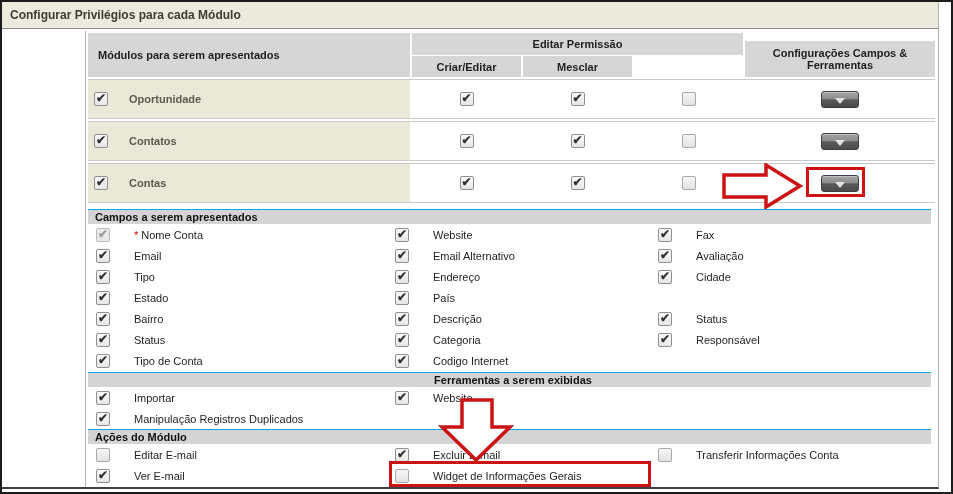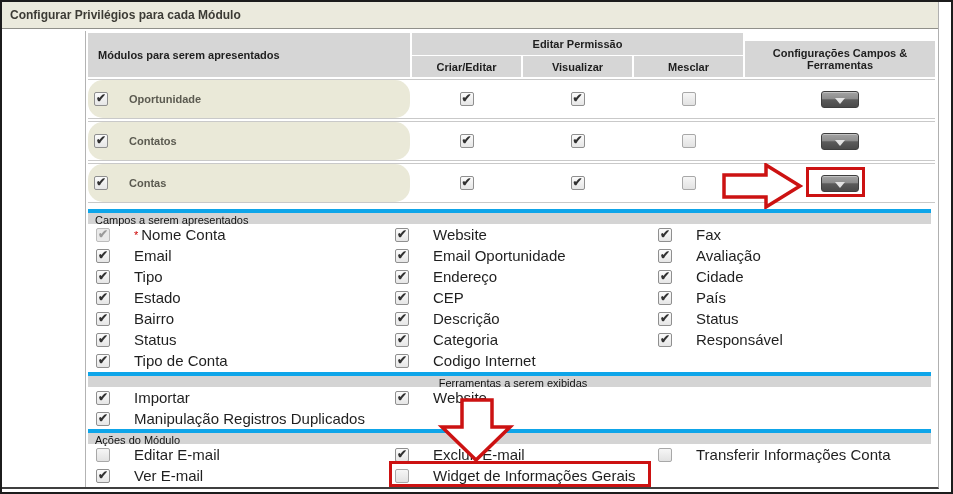--- a/index.html
+++ b/index.html
@@ -36,21 +36,21 @@
   .hcell.modules { grid-row:1/3; grid-column:1; justify-content:flex-start; padding-left:10px; text-align:left; }
   .hcell.span3 { grid-column:2/5; grid-row:1; }
   .hcell.config { grid-column:5; grid-row:1/3; padding:16px 2px;margin-top:8px; }
 
   .mrow {
     height:40px; margin-top:2px;
     border-top:1px solid #c9c9c9; border-bottom:1px solid #c9c9c9;
   }
   .mrow:first-of-type { margin-top:2px; }
   .mcell-module {
-    background:var(--module_row_bg,#eae9d8); display:flex; align-items:center; padding-left:6px;border-radius:15px;
+    background:var(--module_row_bg,#eae9d8); display:flex; align-items:center; padding-left:6px;
   }
   .mcell-module .mlabel { margin-left:21px; font-size:11px; font-weight:bold; color:#5b5a50; }
   .mcell { display:flex; align-items:center; justify-content:center; }
 
   
   .cb {
     display:inline-block; width:14px; height:14px; border-radius:2px;
     border:1px solid #a8a8a8; background:linear-gradient(#f6f6f6,#e2e2e2);
     position:relative; flex:none;
   }
@@ -72,32 +72,32 @@
     box-shadow:inset 0 1px 0 rgba(255,255,255,.35); position:relative; cursor:pointer;
   }
   .tri-down {
     position:absolute; left:50%; top:6px; transform:translateX(-50%);
     width:0; height:0; border-left:5px solid transparent; border-right:5px solid transparent;
     border-top:6px solid #e3e3e3;
   }
 
   
   .secbar {
-    height:15px; background:var(--section_bar_bg,#d4d4d4); border-top:4px solid #0ea5e9;
-    font-size:11px; font-weight:normal; color:#111; line-height:14px; padding-left:7px;
+    height:15px; background:var(--section_bar_bg,#d4d4d4); border-top:1px solid #0ea5e9;
+    font-size:11px; font-weight:bold; color:#111; line-height:14px; padding-left:7px;
     width:843px;
   }
   .secbar.fields { margin-top:6px; }
   .secbar.tools  { margin-top:1px;text-align:center; }
   .frow {
     display:grid; grid-template-columns:307px 263px 1fr; height:21px; align-items:center;
   }
   .fcell { display:flex; align-items:center; }
   .fcell.c1 { padding-left:8px; }
-  .flabel { margin-left:24px; font-size:15px; color:#1f1f1f; white-space:nowrap; }
+  .flabel { margin-left:24px; font-size:11px; color:#1f1f1f; white-space:nowrap; }
   .reqmark { color:var(--required,#cc0000); margin-left:24px; margin-right:3px; font-size:11px; }
   .reqmark + .flabel { margin-left:0; }
 
   
   .overlay { position:absolute; pointer-events:none; }
   .redbox { border:3px solid var(--highlight,#cc1212); }
   .box-dropdown { left:804px; top:165px; width:59px; height:30px; }
   .box-widget   { left:387px; top:459px; width:262px; height:26px; }
   .arrow-right  { left:718px; top:161px; }
   .arrow-down   { left:434px; top:396px; }
@@ -110,21 +110,20 @@
 
     <div class="titlebar">Configurar Privilégios para cada Módulo</div>
 
     <div class="table-area">
 
       <div class="hgrid">
         <div class="hcell modules">Módulos para serem apresentados</div>
         <div class="hcell span3">Editar Permissão</div>
         <div class="hcell config">Configurações Campos &amp; Ferramentas</div>
         <div class="hcell">Criar/Editar</div>
-        <div class="hcell">Visualizar</div>
         <div class="hcell">Mesclar</div>
       </div>
 
       <div class="mrow">
         <div class="mcell-module">
           <span class="cb" data-state="checked"></span>
           <span class="mlabel">Oportunidade</span>
         </div>
         <div class="mcell">
             <span class="cb" data-state="checked"></span>
@@ -201,21 +200,21 @@
             <span class="flabel">Fax</span>
           </div>
       </div>
       <div class="frow">
         <div class="fcell c1">
             <span class="cb" data-state="checked"></span>
             <span class="flabel">Email</span>
           </div>
         <div class="fcell">
             <span class="cb" data-state="checked"></span>
-            <span class="flabel">Email Oportunidade</span>
+            <span class="flabel">Email Alternativo</span>
           </div>
         <div class="fcell">
             <span class="cb" data-state="checked"></span>
             <span class="flabel">Avaliação</span>
           </div>
       </div>
       <div class="frow">
         <div class="fcell c1">
             <span class="cb" data-state="checked"></span>
             <span class="flabel">Tipo</span>
@@ -226,24 +225,20 @@
           </div>
         <div class="fcell">
             <span class="cb" data-state="checked"></span>
             <span class="flabel">Cidade</span>
           </div>
       </div>
       <div class="frow">
         <div class="fcell c1">
             <span class="cb" data-state="checked"></span>
             <span class="flabel">Estado</span>
-          </div>
-        <div class="fcell">
-            <span class="cb" data-state="checked"></span>
-            <span class="flabel">CEP</span>
           </div>
         <div class="fcell">
             <span class="cb" data-state="checked"></span>
             <span class="flabel">País</span>
           </div>
       </div>
       <div class="frow">
         <div class="fcell c1">
             <span class="cb" data-state="checked"></span>
             <span class="flabel">Bairro</span>

